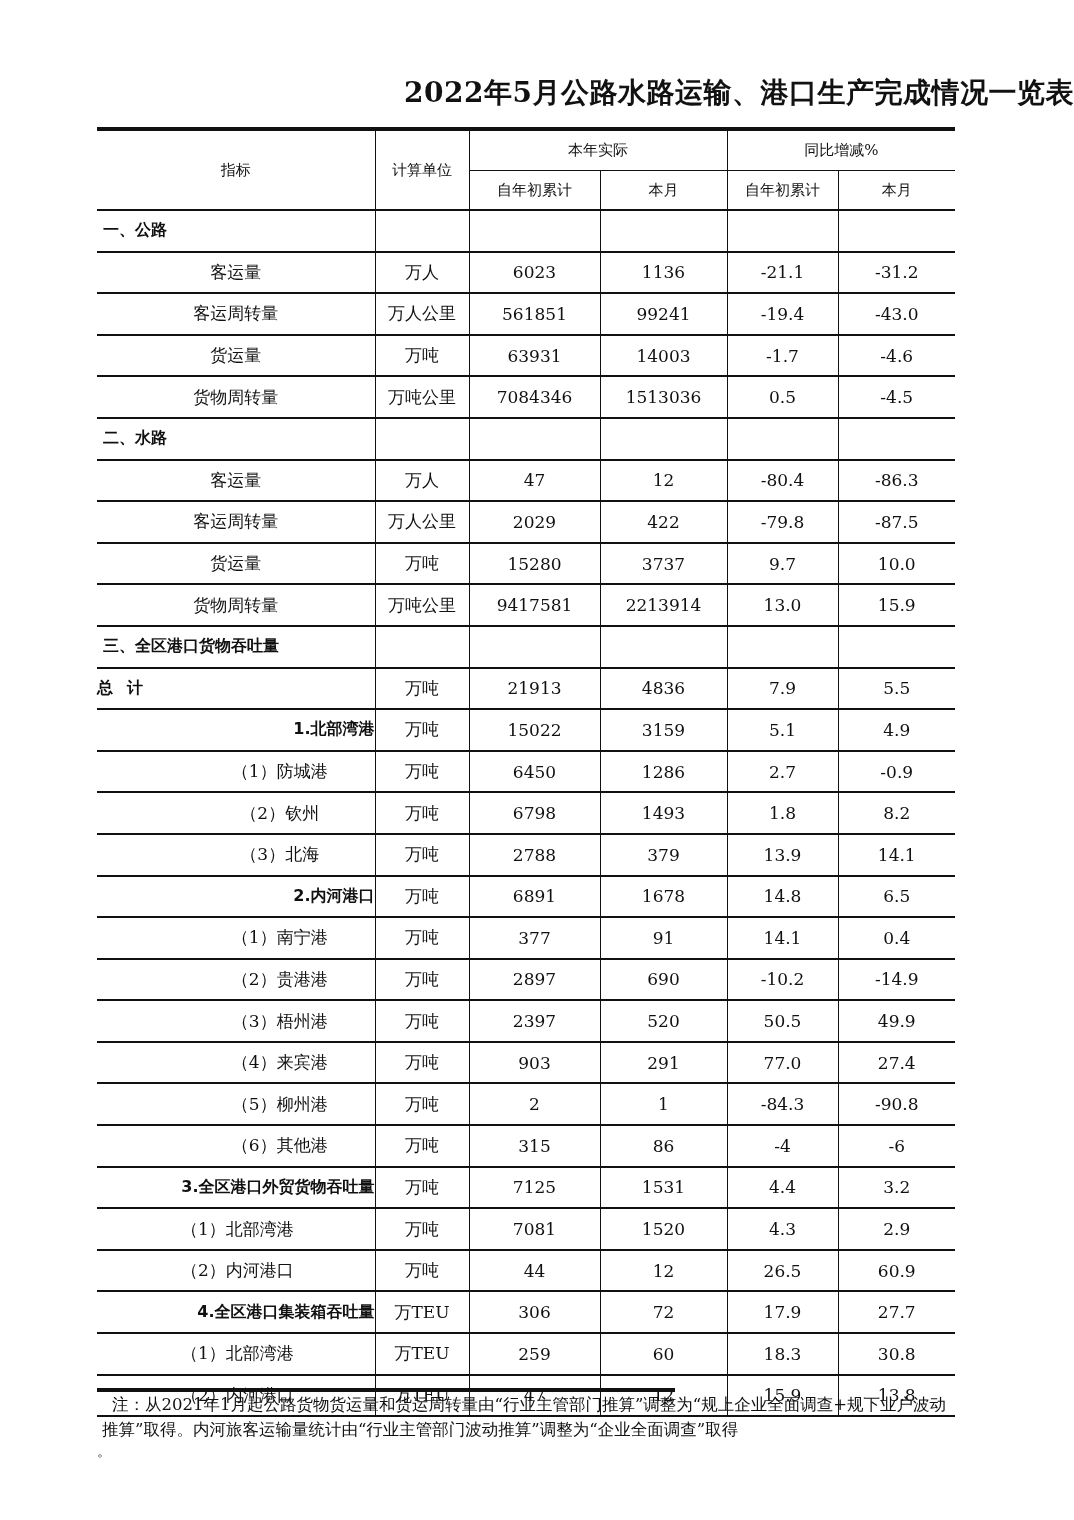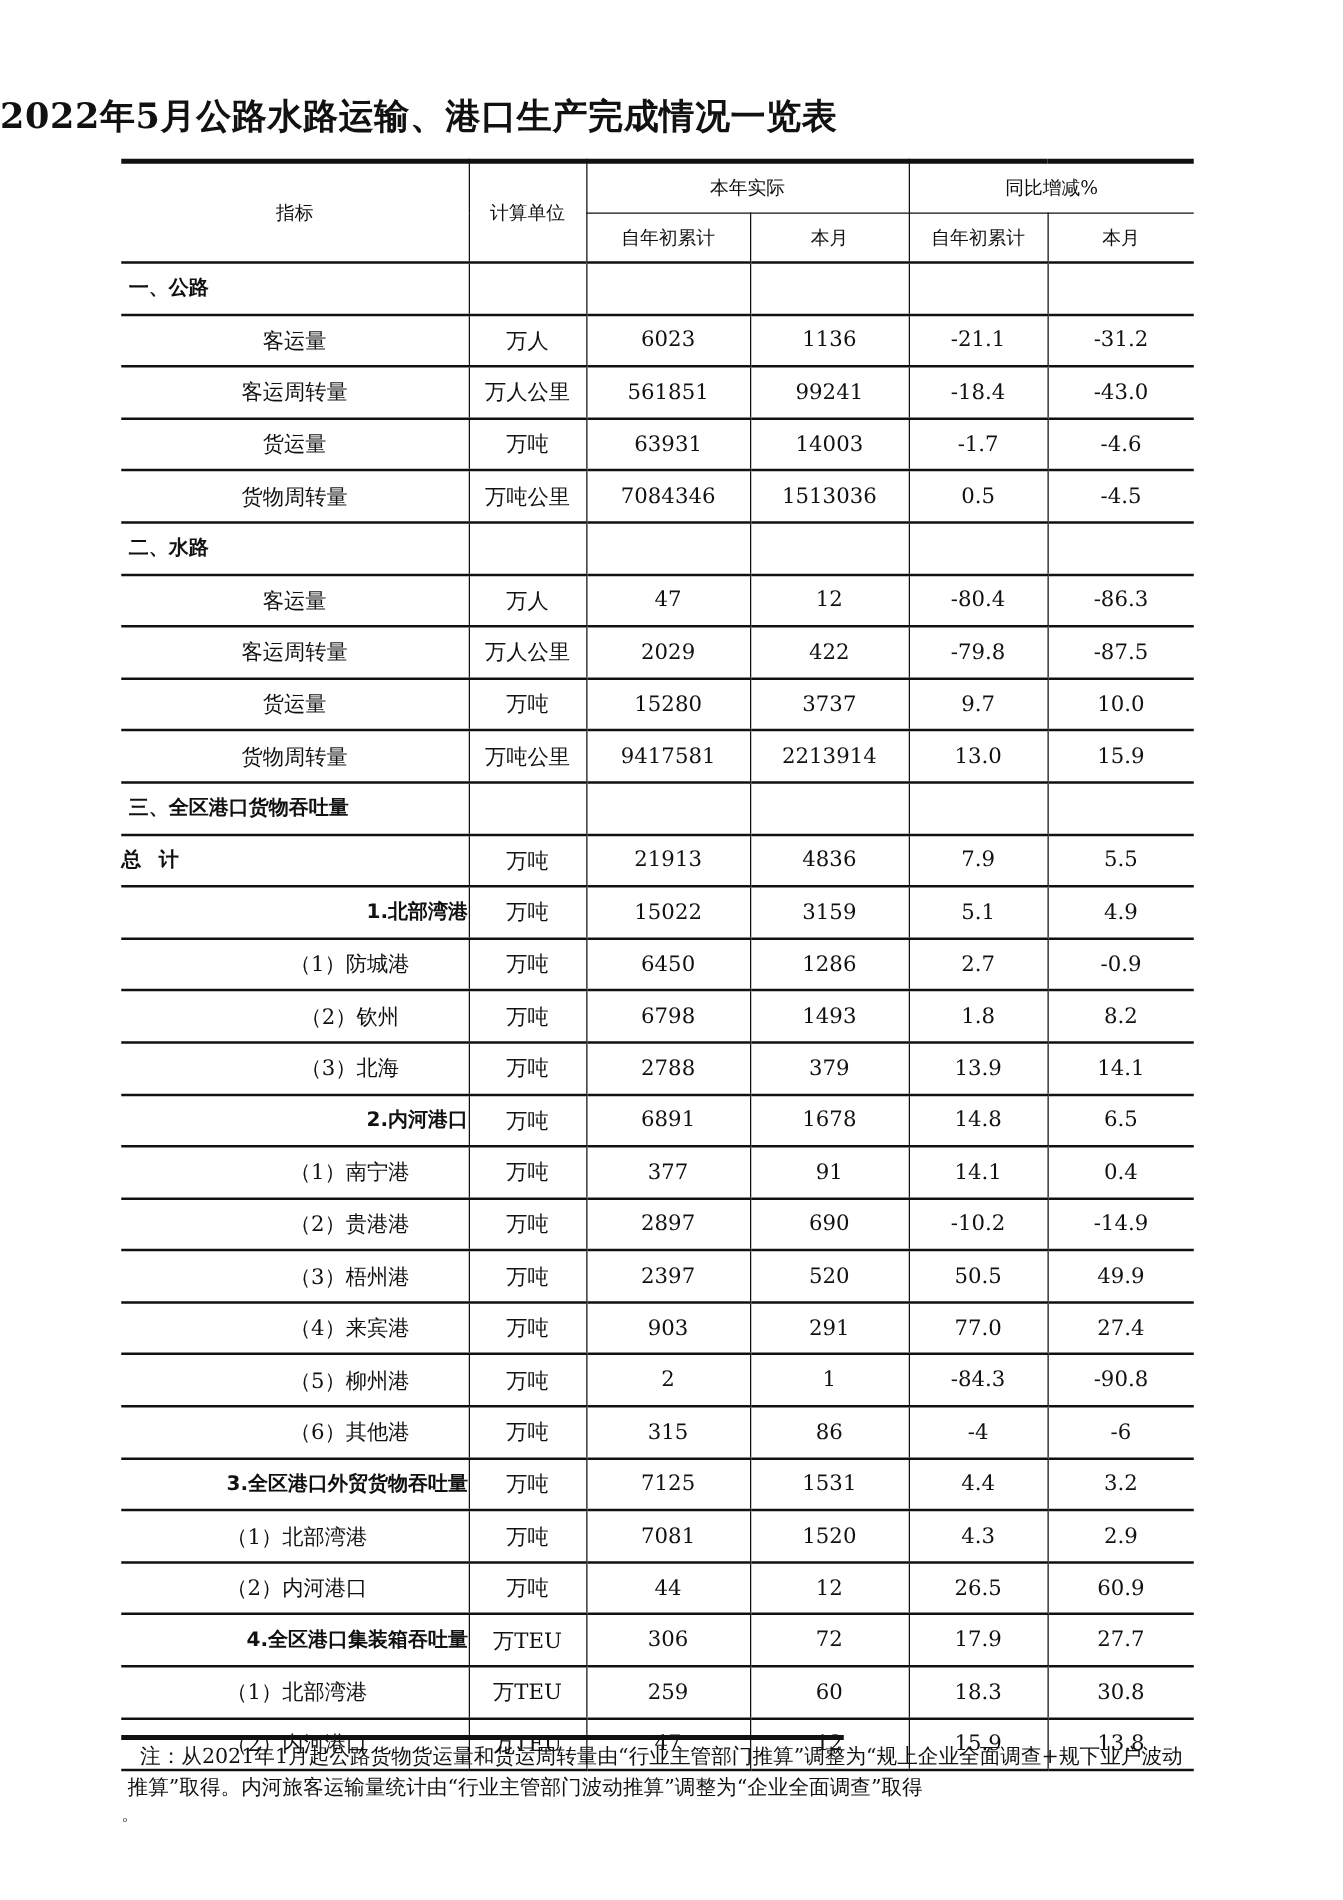--- a/index.html
+++ b/index.html
@@ -1,17 +1,17 @@
 <!DOCTYPE html>
 <html><head>
 <meta charset="utf-8">
 <style>
   html, body { margin:0; padding:0; background:#ffffff; }
   body { width:1074px; height:1520px; position:relative; font-family:"DejaVu Serif","Liberation Serif",serif; color:#111; }
-  .title { position:absolute; top:74px; left:0; width:1074px; text-align:left; font-size:28px; font-weight:bold; letter-spacing:0.5px; font-family:"DejaVu Serif",serif; }
+  .title { position:absolute; top:74px; left:0; width:1074px; text-align:right; font-size:28px; font-weight:bold; letter-spacing:0.5px; font-family:"DejaVu Serif",serif; }
   .tbl { position:absolute; left:97px; top:127px; width:858px; border-collapse:collapse; table-layout:fixed; }
   .tbl td, .tbl th { border:1px solid #111; font-weight:normal; font-size:17px; text-align:center; padding:0; height:39.6px; }
   .tbl th { font-size:15px; }
   .tbl tr.hdr1 th { height:39px; }
   .tbl tr.hdr2 th { height:38px; }
   .tbl { border-top:4px solid #111; }
   .tbl tr td:first-child, .tbl tr th:first-child { border-left:none; }
   .tbl tr td:last-child, .tbl tr th:last-child { border-right:none; }
   .tbl tbody tr td { border-top:2px solid #111; border-bottom:2px solid #111; }
   .tbl thead tr.hdr2 th { border-bottom:2.5px solid #111; }
@@ -69,21 +69,21 @@
         <td class="num">6023</td>
         <td class="num">1136</td>
         <td class="num">-21.1</td>
         <td class="num">-31.2</td>
       </tr>
       <tr>
         <td class="ind-item">客运周转量</td>
         <td>万人公里</td>
         <td class="num">561851</td>
         <td class="num">99241</td>
-        <td class="num">-18.4</td>
+        <td class="num">-19.4</td>
         <td class="num">-43.0</td>
       </tr>
       <tr>
         <td class="ind-item">货运量</td>
         <td>万吨</td>
         <td class="num">63931</td>
         <td class="num">14003</td>
         <td class="num">-1.7</td>
         <td class="num">-4.6</td>
       </tr>

